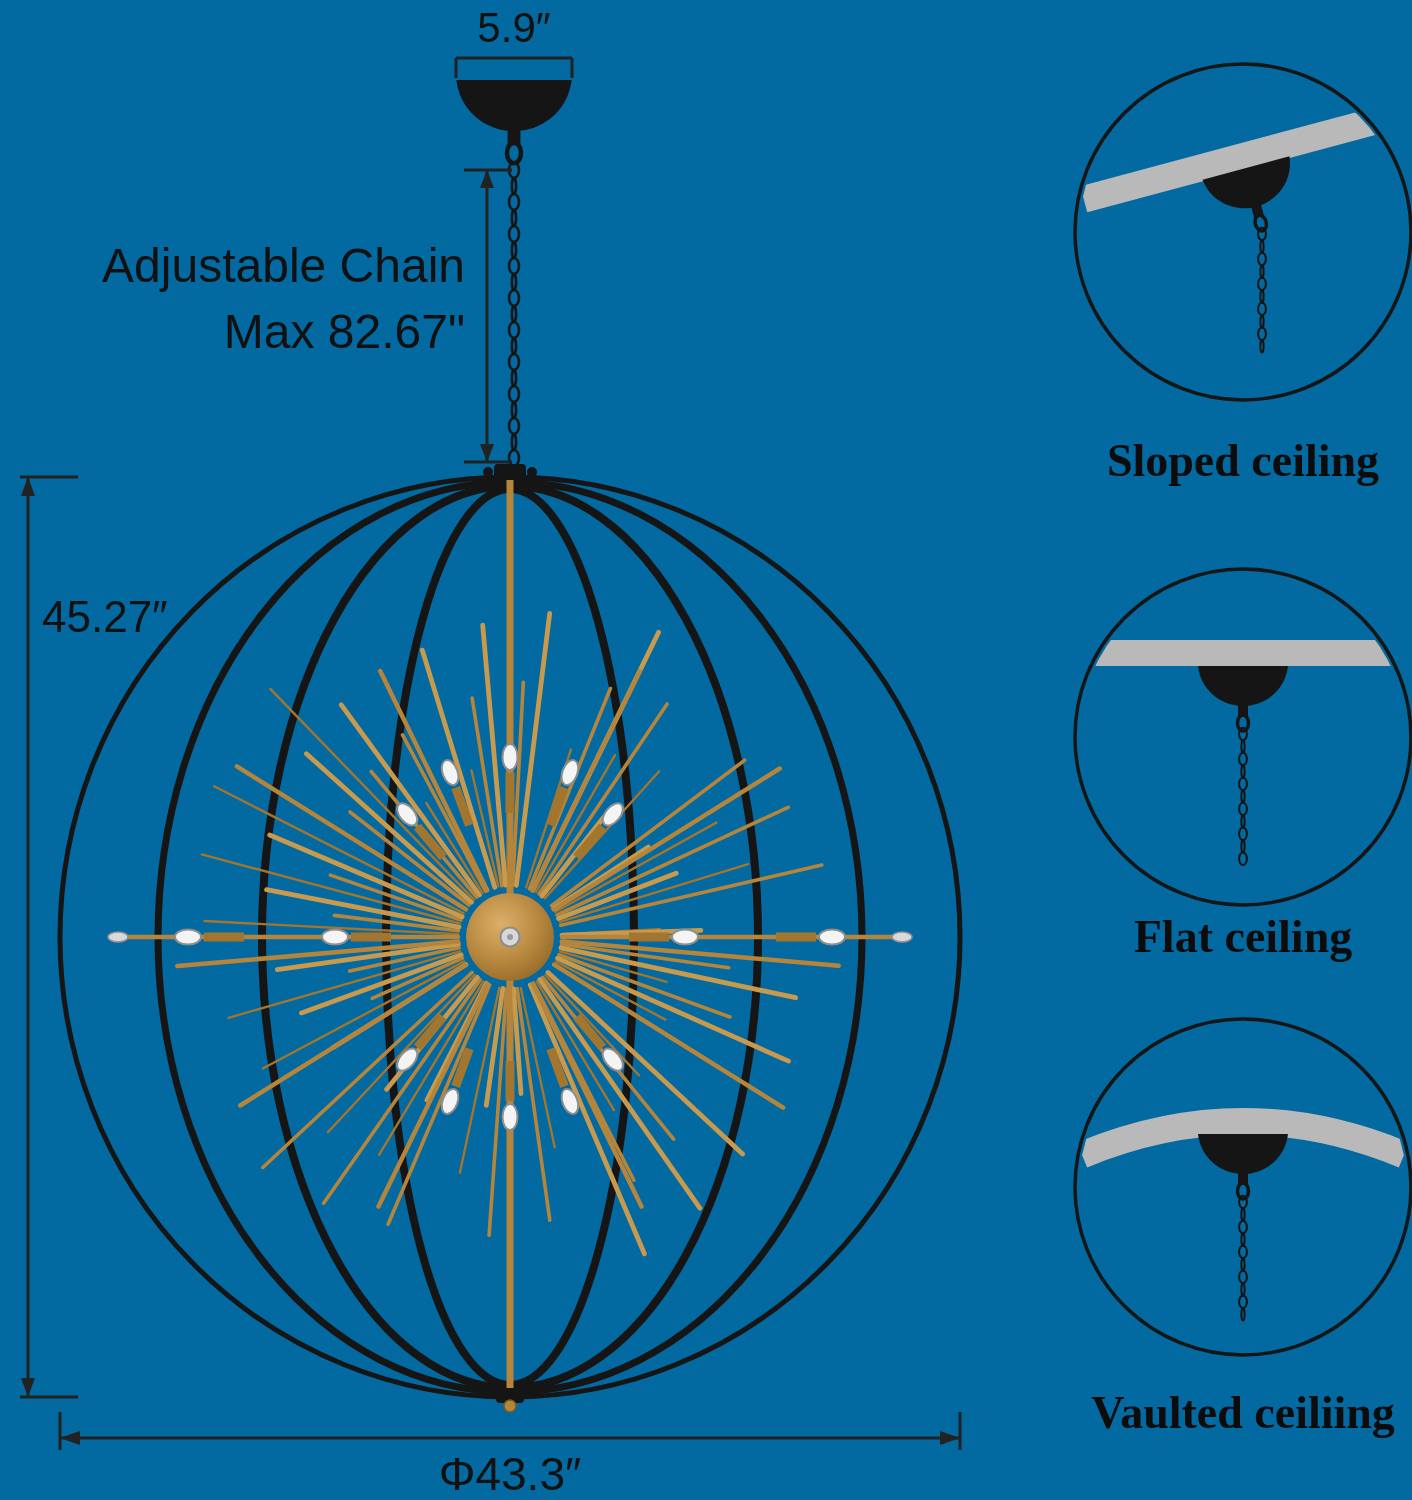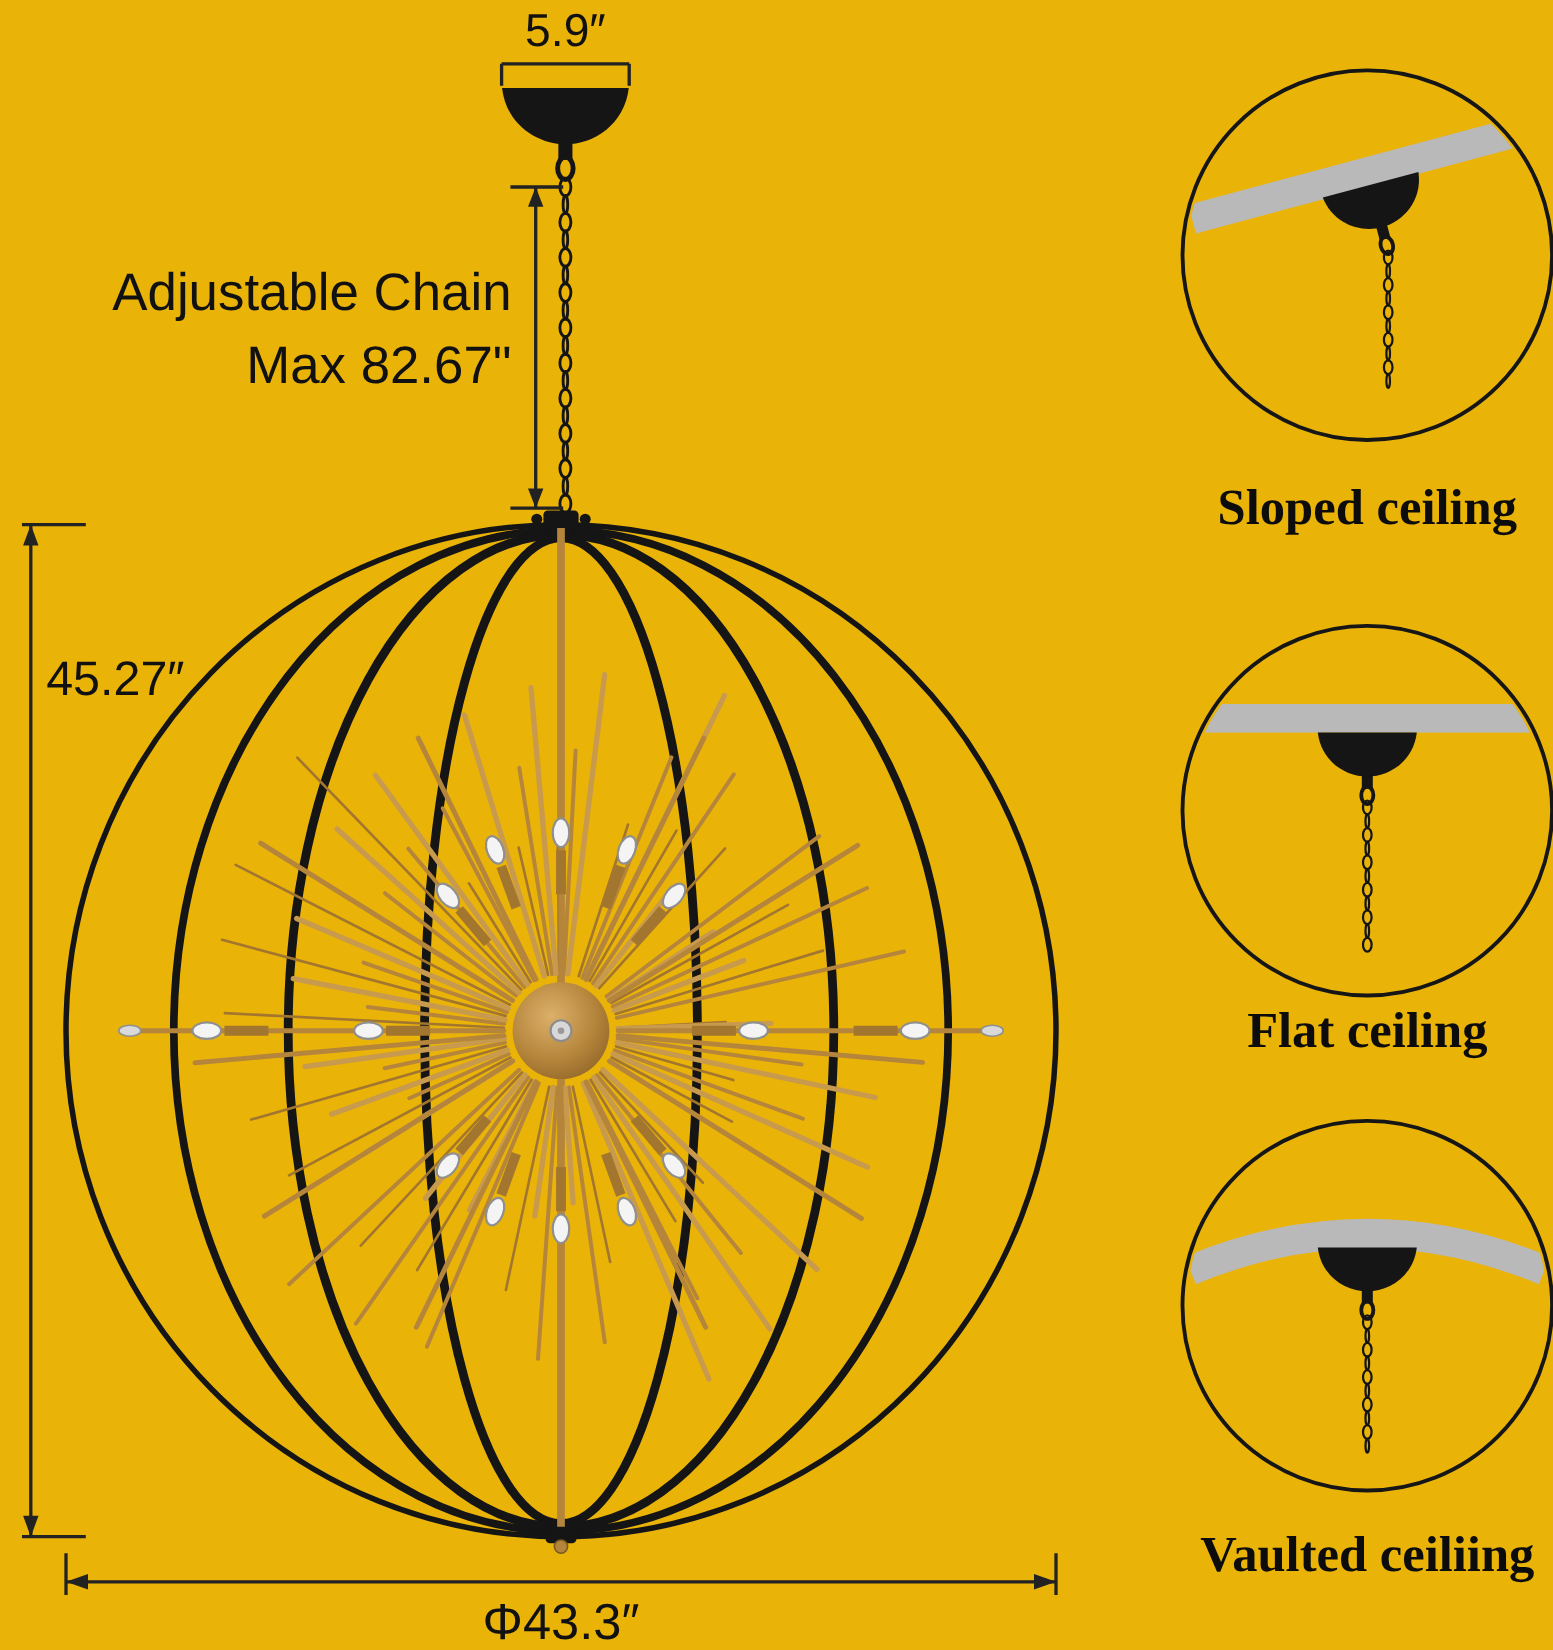--- a/index.html
+++ b/index.html
@@ -1,17 +1,17 @@
 <!DOCTYPE html>
 <html style="--frame: #151515; --gold: #b5853c; --gray: #b9b9b9; --text: #111111;"><head>
 <meta charset="utf-8">
 <style>
   :root{ --frame:#151515; --gold:#b5853c; --gray:#b9b9b9; --text:#111111; }
   html,body{margin:0;padding:0;background:#ffffff;}
-  .canvas{position:relative;width:1412px;height:1500px;background:#eab308;overflow:hidden;}
+  .canvas{position:relative;width:1412px;height:1500px;background:#0369a1;overflow:hidden;}
   svg text{user-select:none;}
   .dim{font-family:"Liberation Sans",sans-serif;fill:var(--text);}
   .serif-label{font-family:"Liberation Serif",serif;font-weight:700;font-size:46px;fill:#0c0c0c;}
   .dimline{stroke:#222;stroke-width:3;fill:none;}
   .dimarrow{fill:#222;stroke:none;}
   .cage{stroke:var(--frame);fill:none;}
   .inset-ring{fill:none;stroke:#161616;stroke-width:3.5;}
 </style>
 </head>
 <body>

